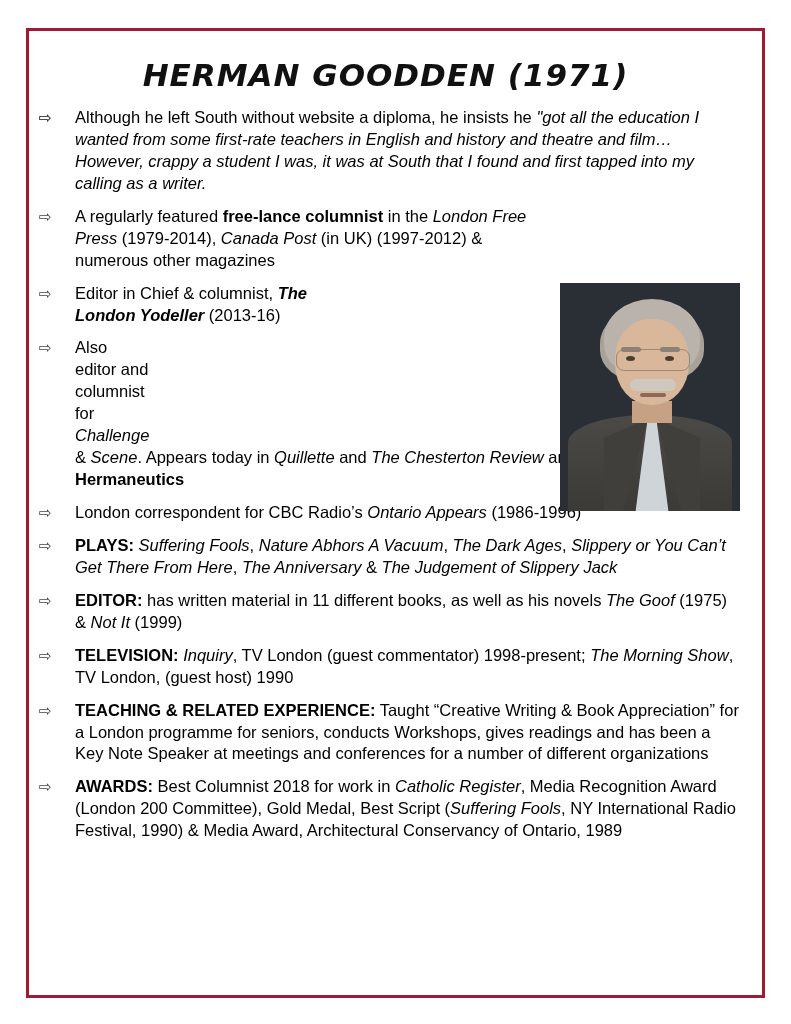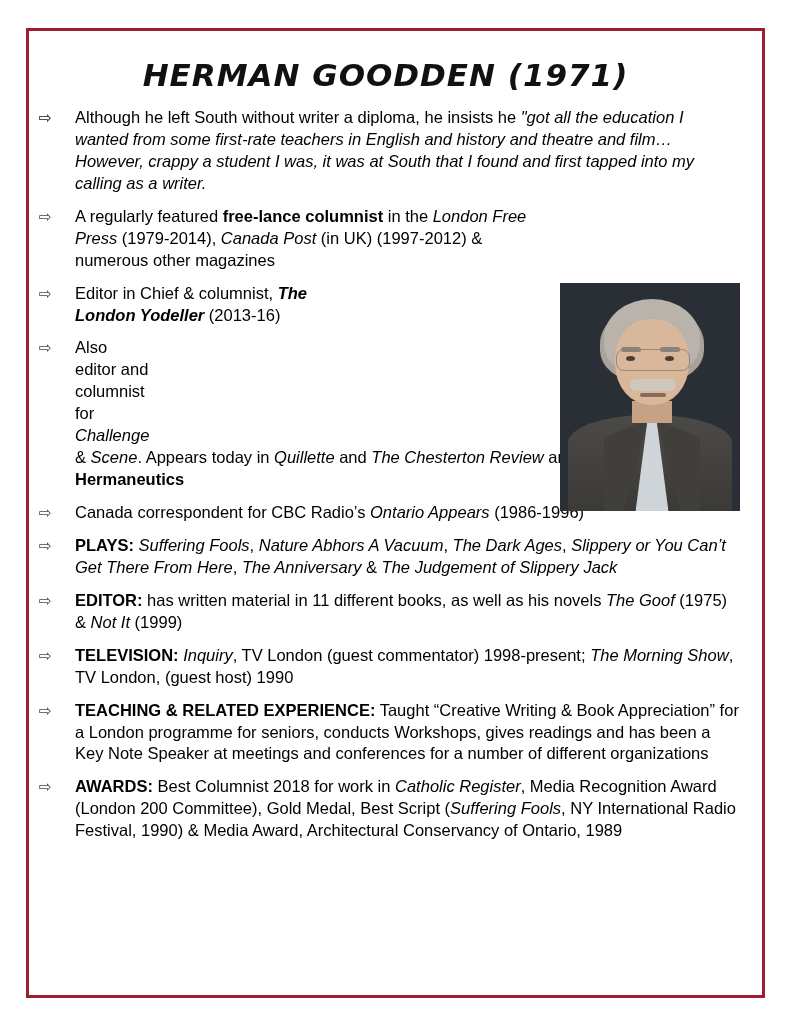--- a/index.html
+++ b/index.html
@@ -179,25 +179,25 @@
         <div class="ph-brow-r"></div>
         <div class="ph-eye-l"></div>
         <div class="ph-eye-r"></div>
         <div class="ph-stache"></div>
         <div class="ph-mouth"></div>
       </div>
     </div>
 
     <ul class="bullets" id="bullet-list">
         <li class="bullet"><span class="marker">⇨</span></li>
-        <li class="bullet"><span class="marker">⇨</span><span class="txt">Although he left South without writer a diploma, he insists he  </span><span class="txt i">"got all the education I wanted from some first-rate teachers in English and history and theatre and film… However, crappy a student I was, it was at South that I found and first tapped into my calling as a writer.</span></li>
+        <li class="bullet"><span class="marker">⇨</span><span class="txt">Although he left South without website a diploma, he insists he  </span><span class="txt i">"got all the education I wanted from some first-rate teachers in English and history and theatre and film… However, crappy a student I was, it was at South that I found and first tapped into my calling as a writer.</span></li>
         <li class="bullet"><span class="marker">⇨</span><span class="photo-gap" style="height: 96px;"></span><span class="txt">A regularly featured </span><span class="txt b">free-lance columnist</span><span class="txt"> in the </span><span class="txt i">London Free Press</span><span class="txt"> (1979-2014), </span><span class="txt i">Canada Post</span><span class="txt"> (in UK) (1997-2012) &amp; numerous other magazines</span></li>
         <li class="bullet"><span class="marker">⇨</span><span class="photo-gap" style="height: 64px;"></span><span class="txt">Editor in Chief &amp; columnist, </span><span class="txt bi">The London Yodeller</span><span class="txt"> (2013-16)</span></li>
         <li class="bullet"><span class="marker">⇨</span><span class="photo-gap" style="height: 96px;"></span><span class="txt">Also editor and columnist for </span><span class="txt i">Challenge</span><span class="txt"> &amp; </span><span class="txt i">Scene</span><span class="txt">. Appears today in </span><span class="txt i">Quillette</span><span class="txt"> and </span><span class="txt i">The Chesterton Review</span><span class="txt"> and operates the website </span><span class="txt b">Hermaneutics</span></li>
-        <li class="bullet"><span class="marker">⇨</span><span class="txt">Canada correspondent for CBC Radio’s </span><span class="txt i">Ontario Appears</span><span class="txt"> (1986-1996)</span></li>
+        <li class="bullet"><span class="marker">⇨</span><span class="txt">London correspondent for CBC Radio’s </span><span class="txt i">Ontario Appears</span><span class="txt"> (1986-1996)</span></li>
         <li class="bullet"><span class="marker">⇨</span><span class="txt b">PLAYS:</span><span class="txt"> </span><span class="txt i">Suffering Fools</span><span class="txt">, </span><span class="txt i">Nature Abhors A Vacuum</span><span class="txt">, </span><span class="txt i">The Dark Ages</span><span class="txt">, </span><span class="txt i">Slippery or You Can’t Get There From Here</span><span class="txt">, </span><span class="txt i">The Anniversary</span><span class="txt"> &amp; </span><span class="txt i">The Judgement of Slippery Jack</span></li>
         <li class="bullet"><span class="marker">⇨</span><span class="txt b">EDITOR:</span><span class="txt"> has written material in 11 different books, as well as his novels </span><span class="txt i">The Goof</span><span class="txt"> (1975) &amp; </span><span class="txt i">Not It</span><span class="txt"> (1999)</span></li>
         <li class="bullet"><span class="marker">⇨</span><span class="txt b">TELEVISION:</span><span class="txt"> </span><span class="txt i">Inquiry</span><span class="txt">, TV London (guest commentator) 1998-present; </span><span class="txt i">The Morning Show</span><span class="txt">, TV London, (guest host) 1990</span></li>
         <li class="bullet"><span class="marker">⇨</span><span class="txt b">TEACHING &amp; RELATED EXPERIENCE:</span><span class="txt"> Taught “Creative Writing &amp; Book Appreciation” for a London programme for seniors, conducts Workshops, gives readings and has been a Key Note Speaker at meetings and conferences for a number of different organizations</span></li>
         <li class="bullet"><span class="marker">⇨</span><span class="txt b">AWARDS:</span><span class="txt"> Best Columnist 2018 for work in </span><span class="txt i">Catholic Register</span><span class="txt">, Media Recognition Award (London 200 Committee), Gold Medal, Best Script (</span><span class="txt i">Suffering Fools</span><span class="txt">, NY International Radio Festival, 1990) &amp; Media Award, Architectural Conservancy of Ontario, 1989</span></li>
       </ul>
 
   </div>
 </div>
 

